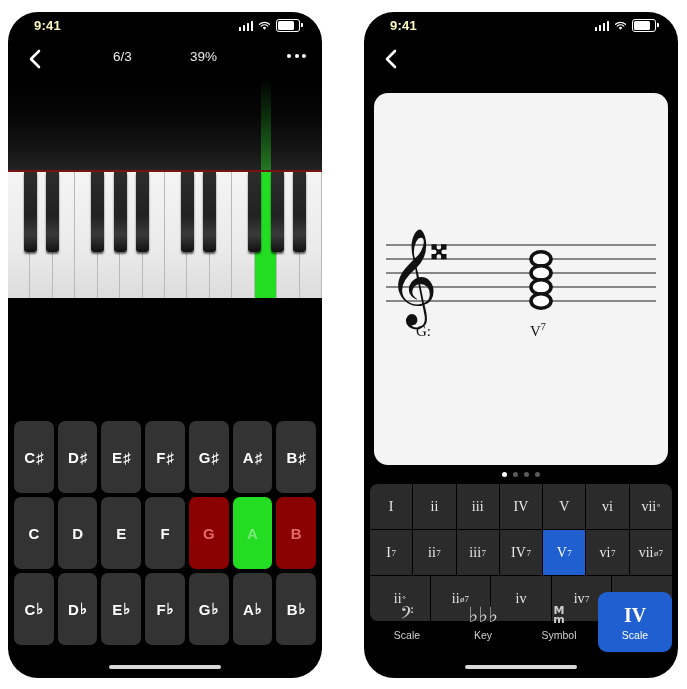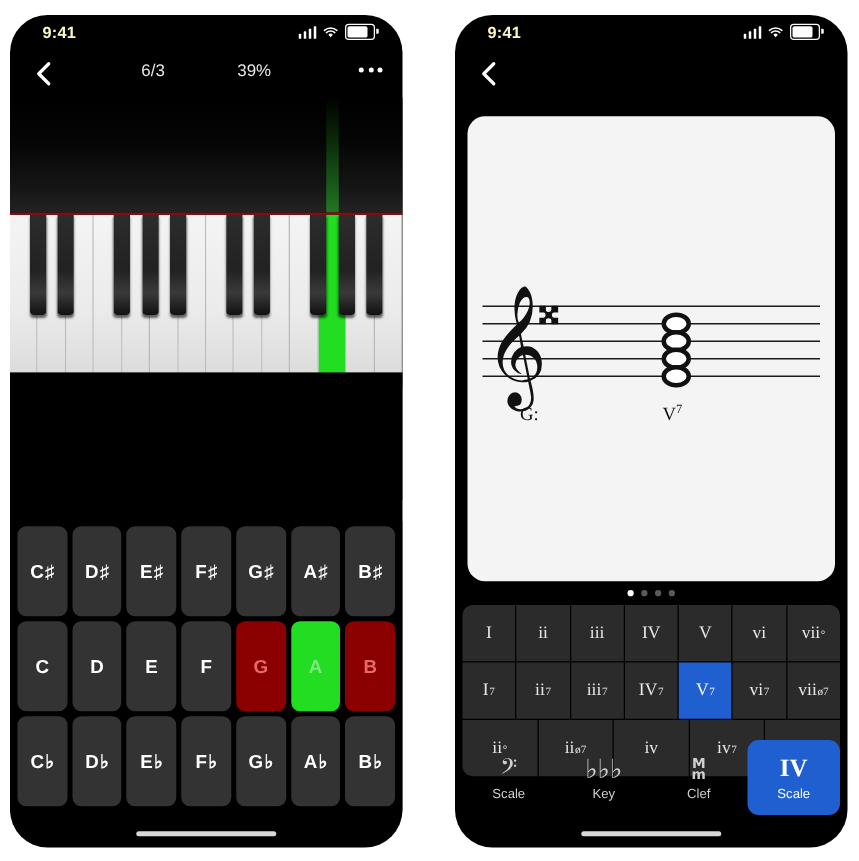--- a/index.html
+++ b/index.html
@@ -362,21 +362,21 @@
         </div>
         <div class="tool">
           <div class="ico">♭♭♭</div>
           <div class="lbl">Key</div>
         </div>
         <div class="tool">
           <div class="ico mm">
             <span>M</span>
             <span>m</span>
           </div>
-          <div class="lbl">Clef</div>
+          <div class="lbl">Symbol</div>
         </div>
         <div class="tool sel">
           <div class="ico serifico">IV</div>
           <div class="lbl">Scale</div>
         </div>
       </div>
 
     <div class="home"></div>
   </div>
 </div>

